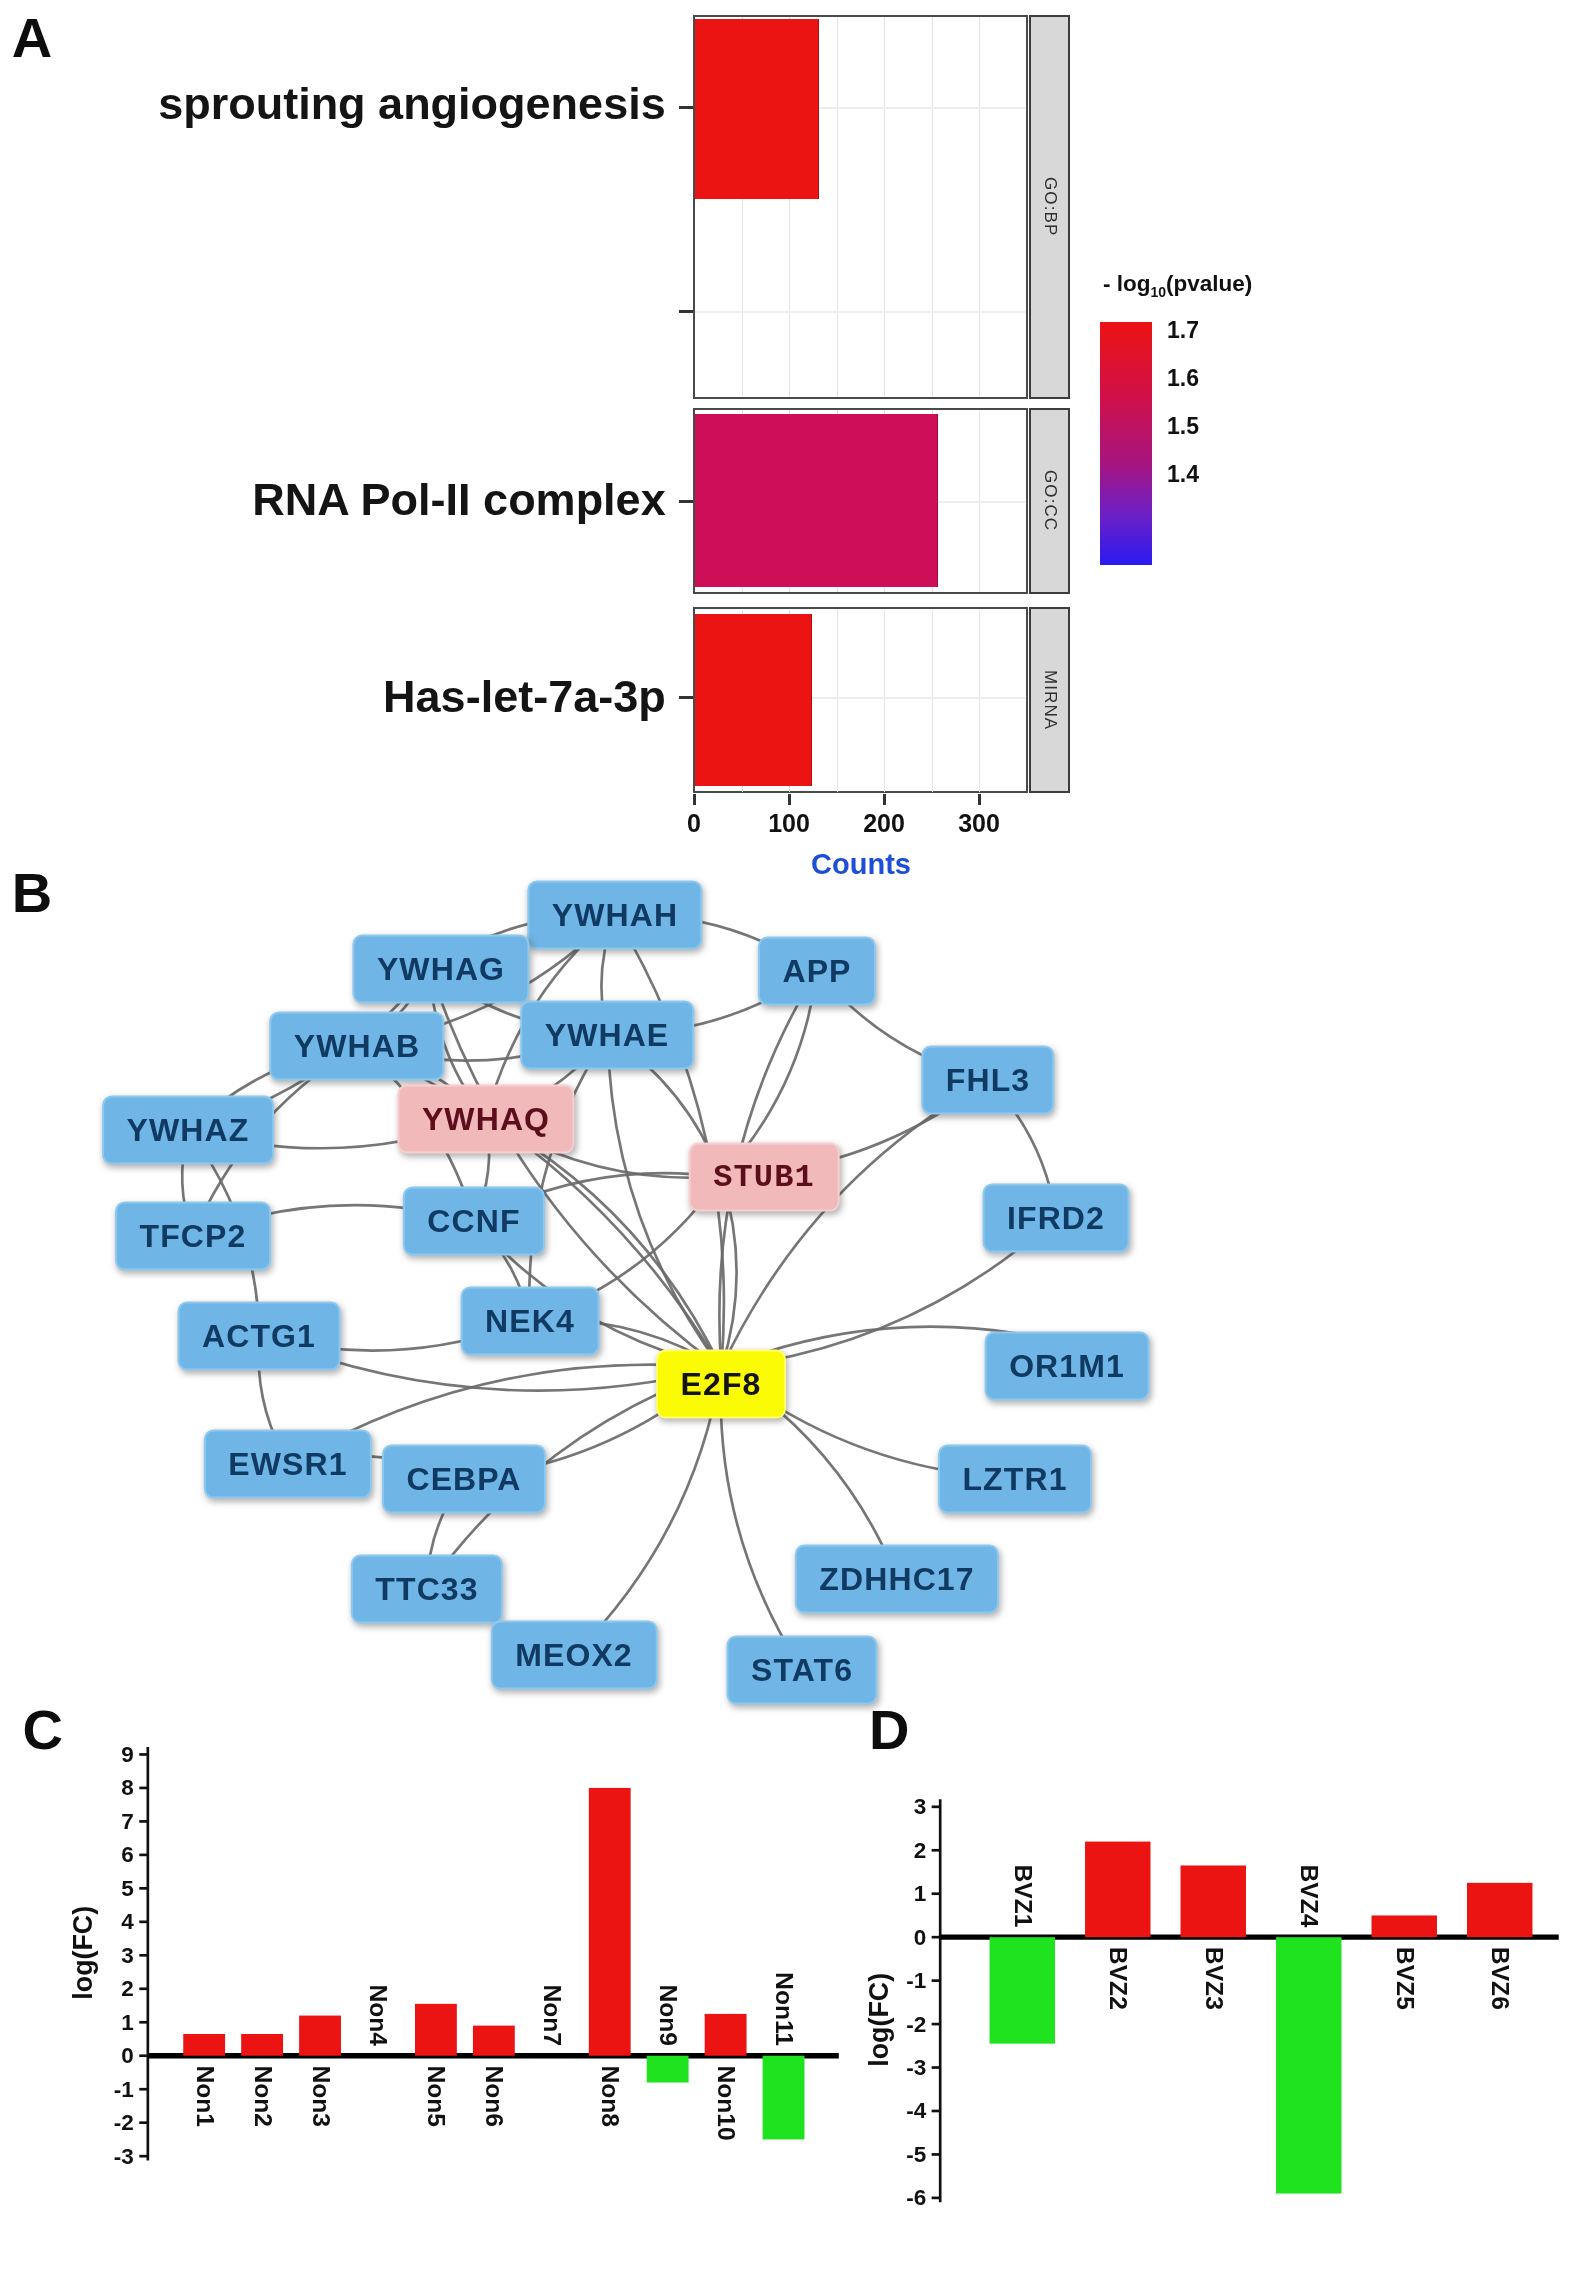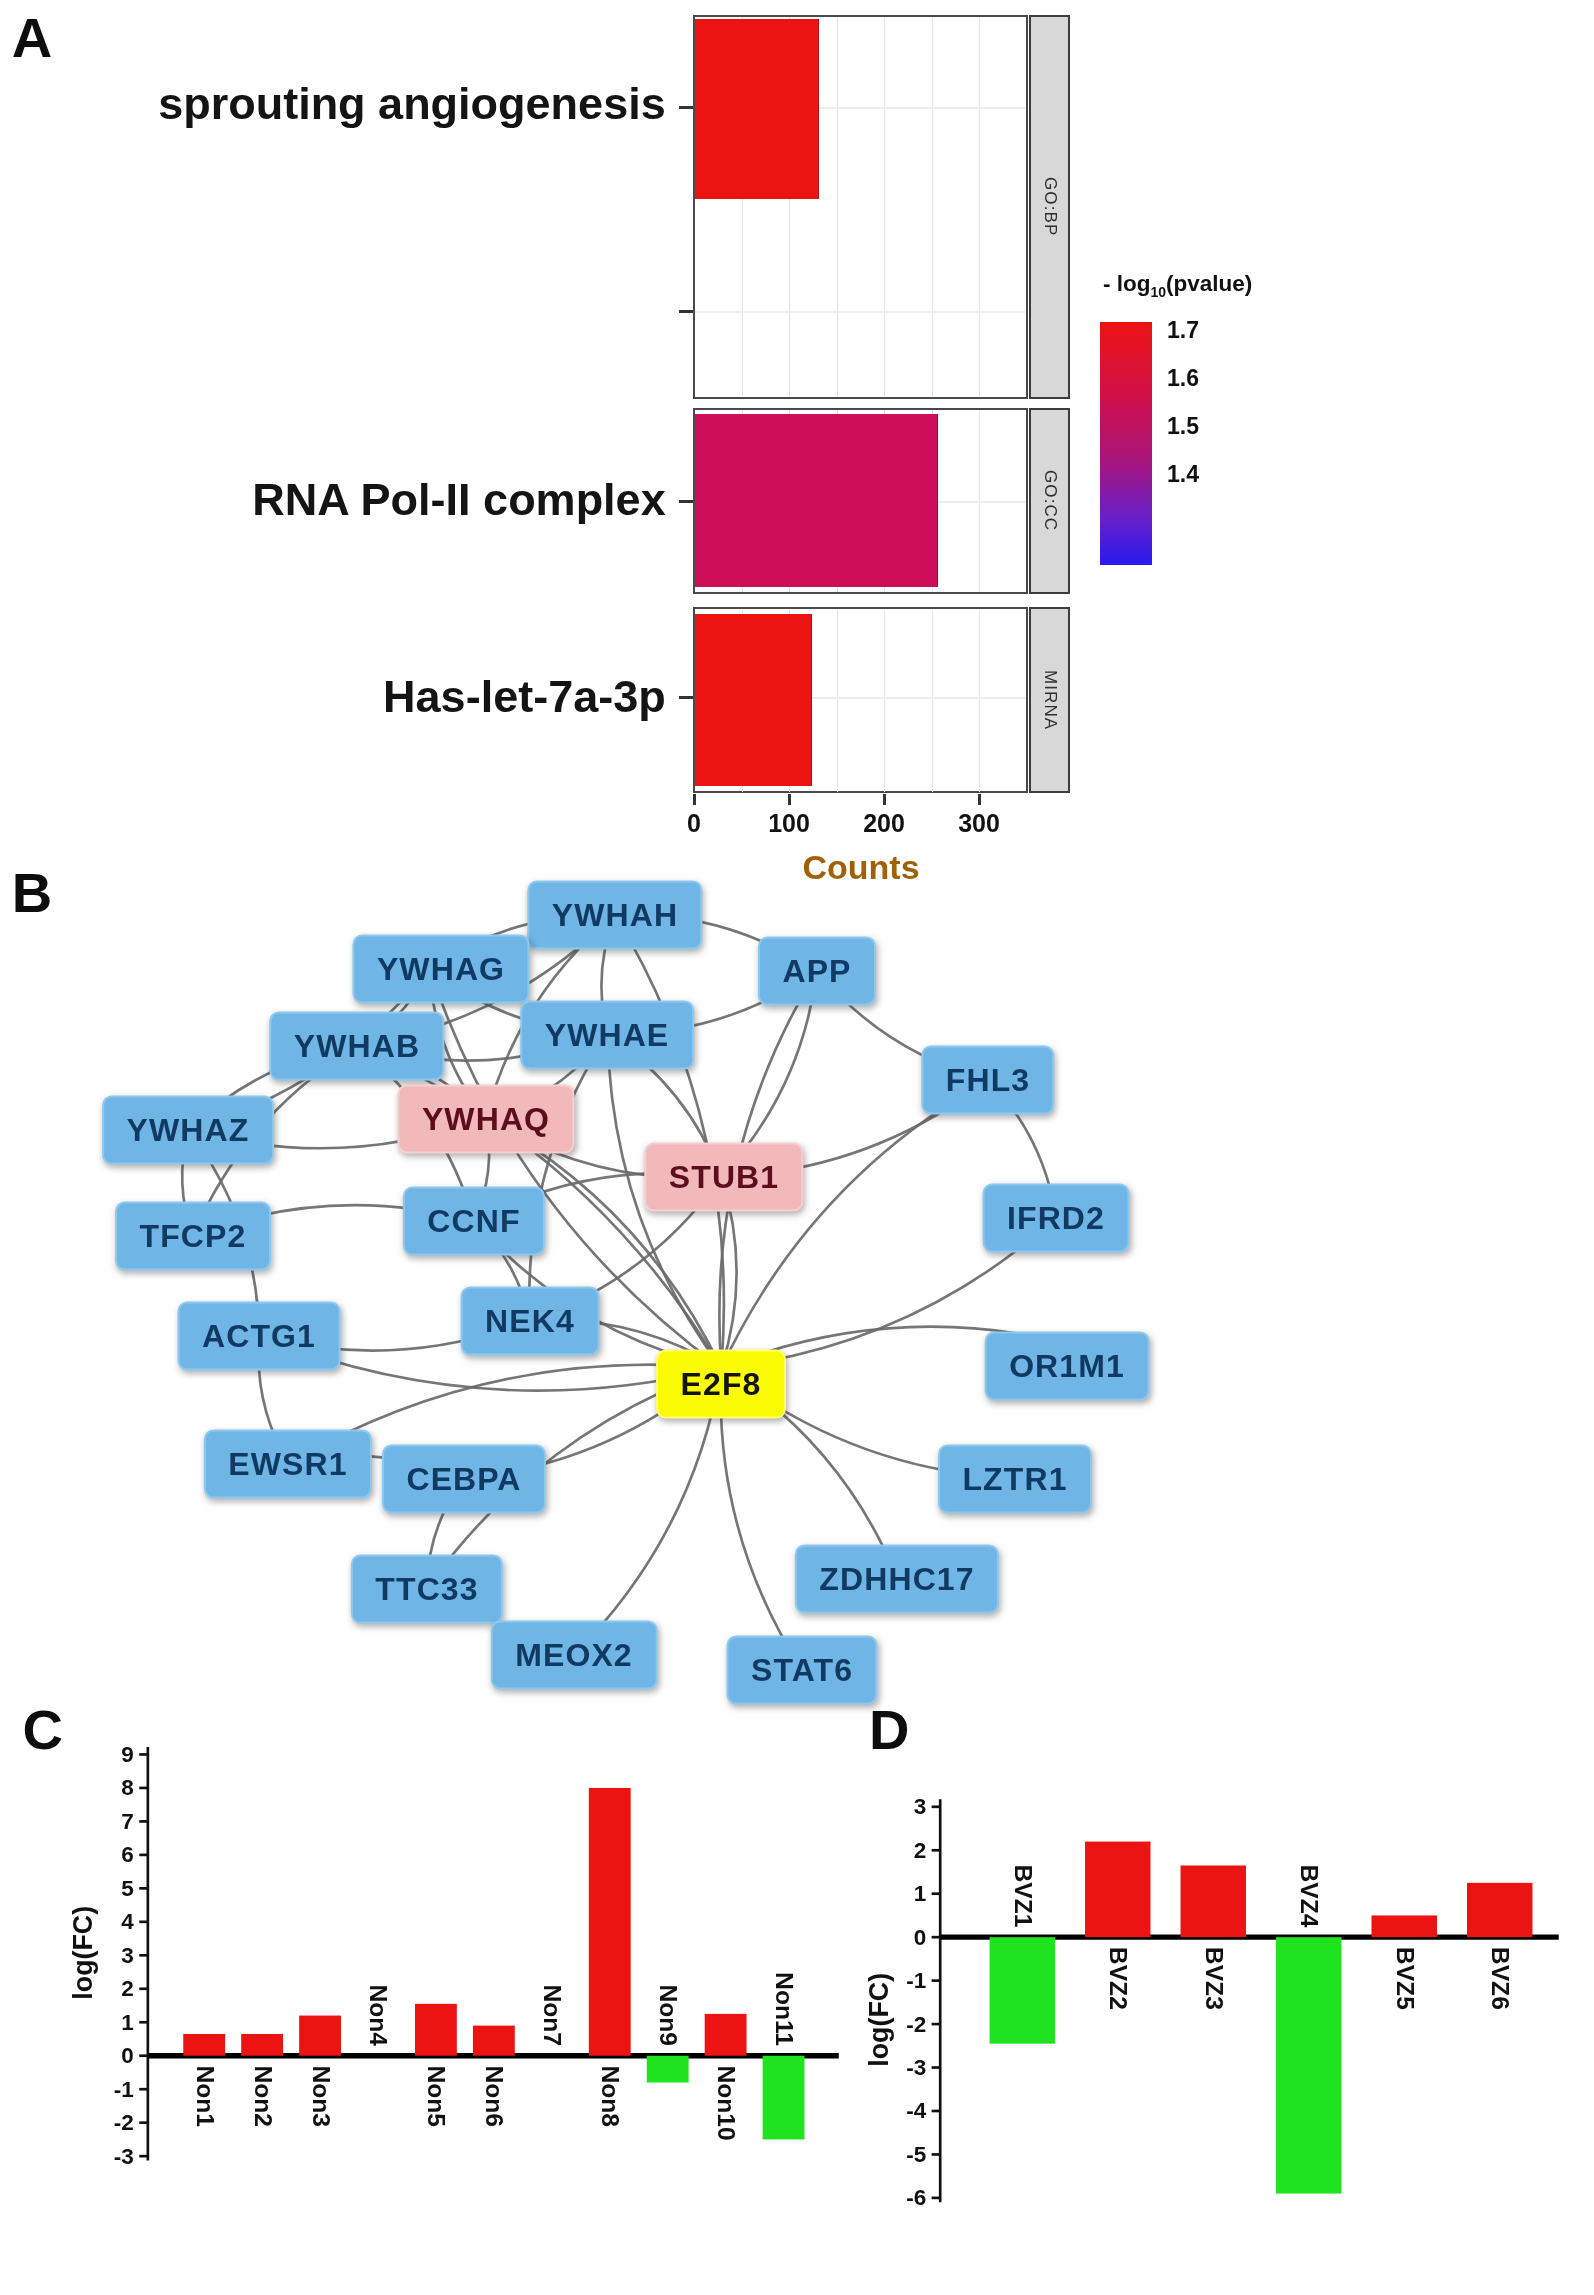--- a/index.html
+++ b/index.html
@@ -10,21 +10,21 @@
   .facet-panel{position:absolute;border:2.1px solid #4a4a4a;background:#fff;box-sizing:border-box;}
   .facet-strip{position:absolute;background:#d8d8d8;border:2.1px solid #3d3d3d;box-sizing:border-box;
                display:flex;align-items:center;justify-content:center;}
   .facet-strip span{writing-mode:vertical-rl;font-size:17px;color:#2e2e2e;letter-spacing:1.1px;font-weight:400;}
   .grid-v{position:absolute;width:1.1px;background:#e4e4e4;}
   .grid-h{position:absolute;height:1.6px;background:#ededed;}
   .abar{position:absolute;}
   .ytickmark{position:absolute;height:2.7px;background:#333;}
   .xtick-mark{position:absolute;width:2.7px;height:10.7px;background:#333;}
   .xtick-label{position:absolute;transform:translateX(-50%);font-size:25px;font-weight:700;color:#111;}
-  .xaxis-title{position:absolute;transform:translateX(-50%);font-size:34px;font-weight:700;color:#a16207;}
+  .xaxis-title{position:absolute;transform:translateX(-50%);font-size:29px;font-weight:700;color:#1d4ed8;}
   .legend-title{position:absolute;font-size:22.5px;font-weight:700;color:#111;white-space:nowrap;}
   .legend-title .sub{font-size:14px;vertical-align:-6.4px;}
   .legend-grad{position:absolute;left:1100px;top:322px;width:52px;height:243px;}
   .legend-tick{position:absolute;left:1167px;height:27px;line-height:27px;font-size:23px;font-weight:700;color:#111;}
   .node{position:absolute;transform:translate(-50%,-50%);border-radius:9.7px;font-weight:700;font-size:32px;
         padding:14px 22.5px;letter-spacing:1.1px;white-space:nowrap;box-shadow:1.6px 3.2px 6.4px rgba(40,40,40,.35);}
   .n-blue{background:#6fb6e6;color:#113a63;border:2.1px solid #8dc8ef;}
   .n-pink{background:#f2b9bb;color:#5c0e1c;border:2.1px solid #f6cfd1;}
   .n-yellow{background:#fbfb06;color:#141414;border:2.1px solid #ffff70;}
   svg text{font-family:"Liberation Sans",sans-serif;}
@@ -255,21 +255,21 @@
 
   <div id="net-nodes" class="lay">
       <div class="node n-blue" style="left: 615px; top: 915px;">YWHAH</div>
       <div class="node n-blue" style="left: 429px; top: 969px; margin-left: 12px;">YWHAG</div>
       <div class="node n-blue" style="left: 817px; top: 971px;">APP</div>
       <div class="node n-blue" style="left: 357px; top: 1046px;">YWHAB</div>
       <div class="node n-blue" style="left: 607px; top: 1035px;">YWHAE</div>
       <div class="node n-blue" style="left: 988px; top: 1080px;">FHL3</div>
       <div class="node n-blue" style="left: 188px; top: 1130px; text-align: center;">YWHAZ</div>
       <div class="node n-pink" style="left: 486px; top: 1119px;">YWHAQ</div>
-      <div class="node n-pink" style="left: 724px; top: 1177px;">STUB1</div>
+      <div class="node n-pink" style="left: 764px; top: 1177px; font-family: Liberation Mono, monospace;">STUB1</div>
       <div class="node n-blue" style="left: 193px; top: 1236px;">TFCP2</div>
       <div class="node n-blue" style="left: 474px; top: 1221px;">CCNF</div>
       <div class="node n-blue" style="left: 1056px; top: 1218px;">IFRD2</div>
       <div class="node n-blue" style="left: 259px; top: 1336px;">ACTG1</div>
       <div class="node n-blue" style="left: 530px; top: 1321px;">NEK4</div>
       <div class="node n-blue" style="left: 1067px; top: 1344px; margin-top: 22px;">OR1M1</div>
       <div class="node n-yellow" style="left: 721px; top: 1368px; margin-top: 16px;">E2F8</div>
       <div class="node n-blue" style="left: 288px; top: 1464px;">EWSR1</div>
       <div class="node n-blue" style="left: 464px; top: 1479px;">CEBPA</div>
       <div class="node n-blue" style="left: 1015px; top: 1479px;">LZTR1</div>

